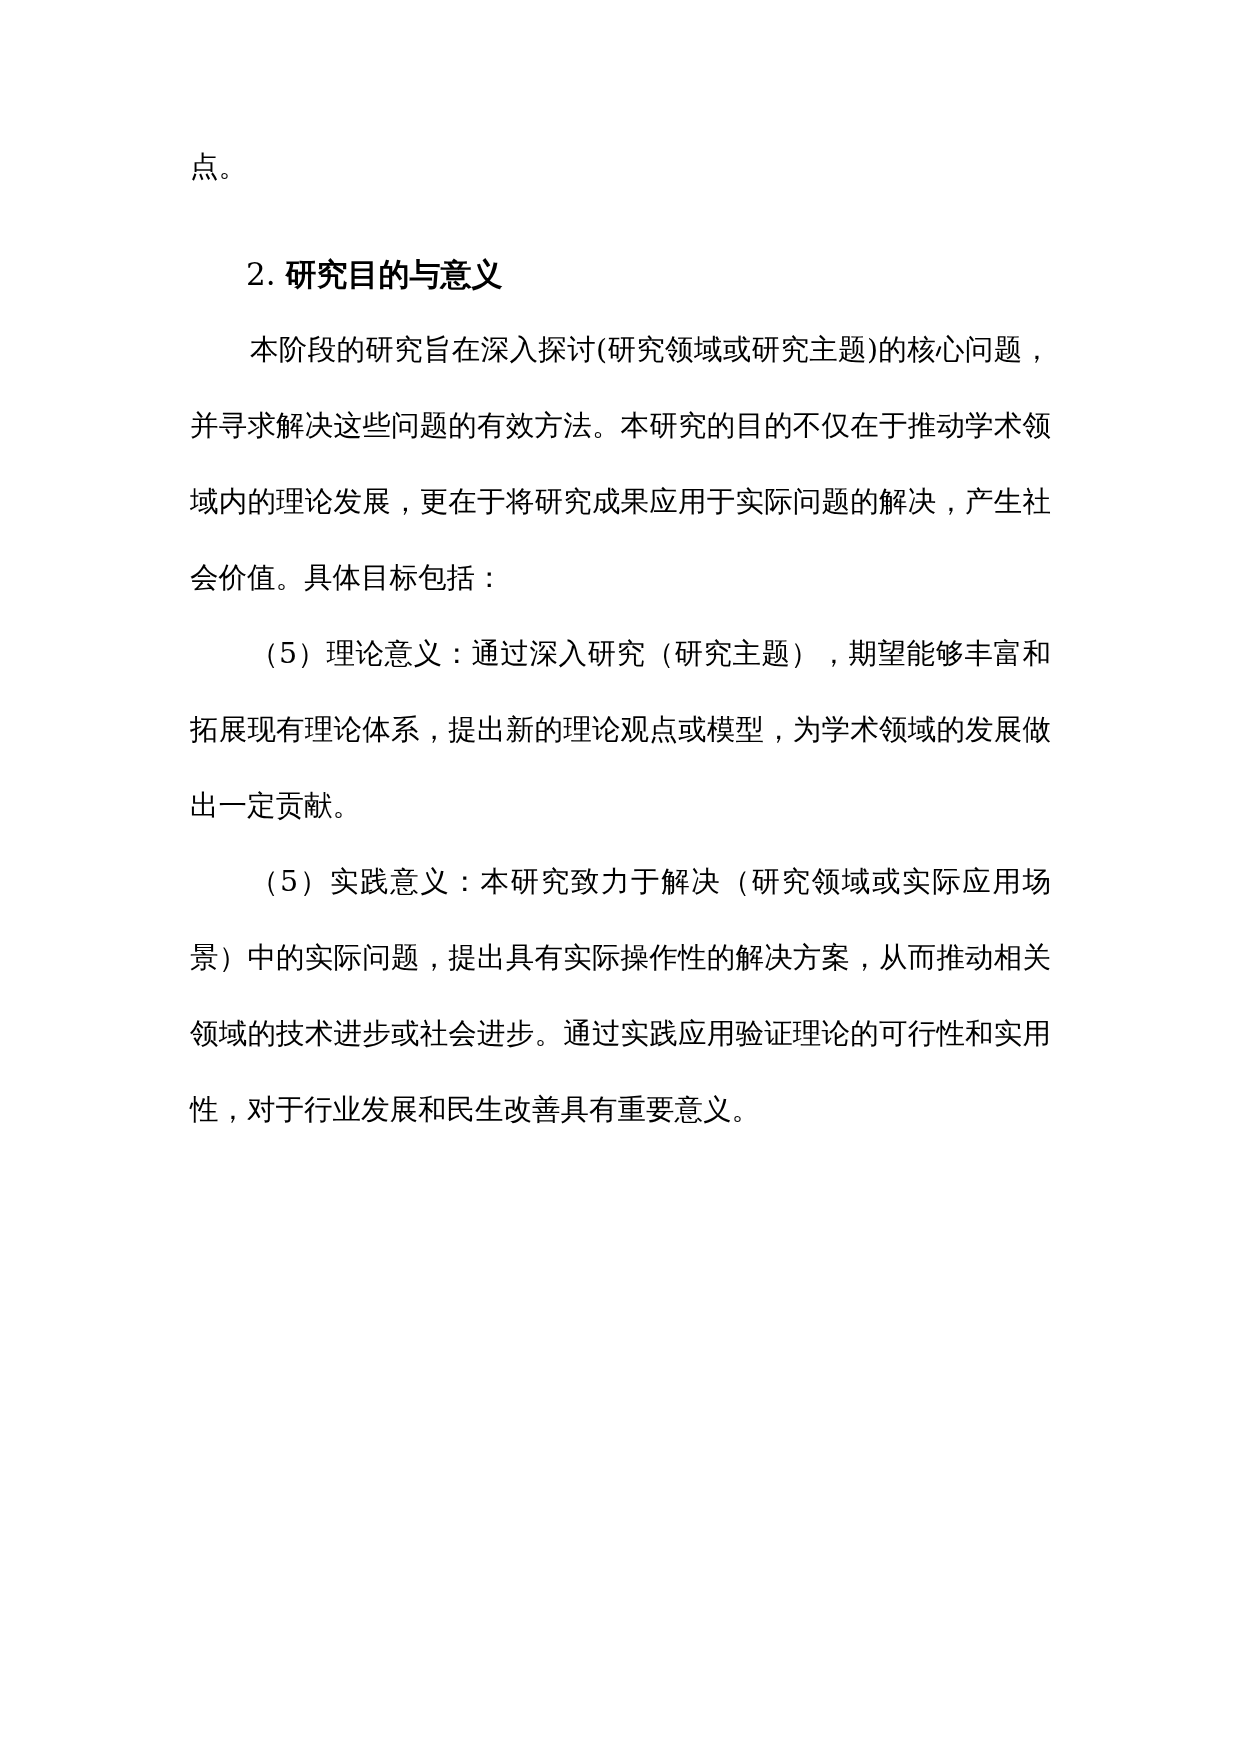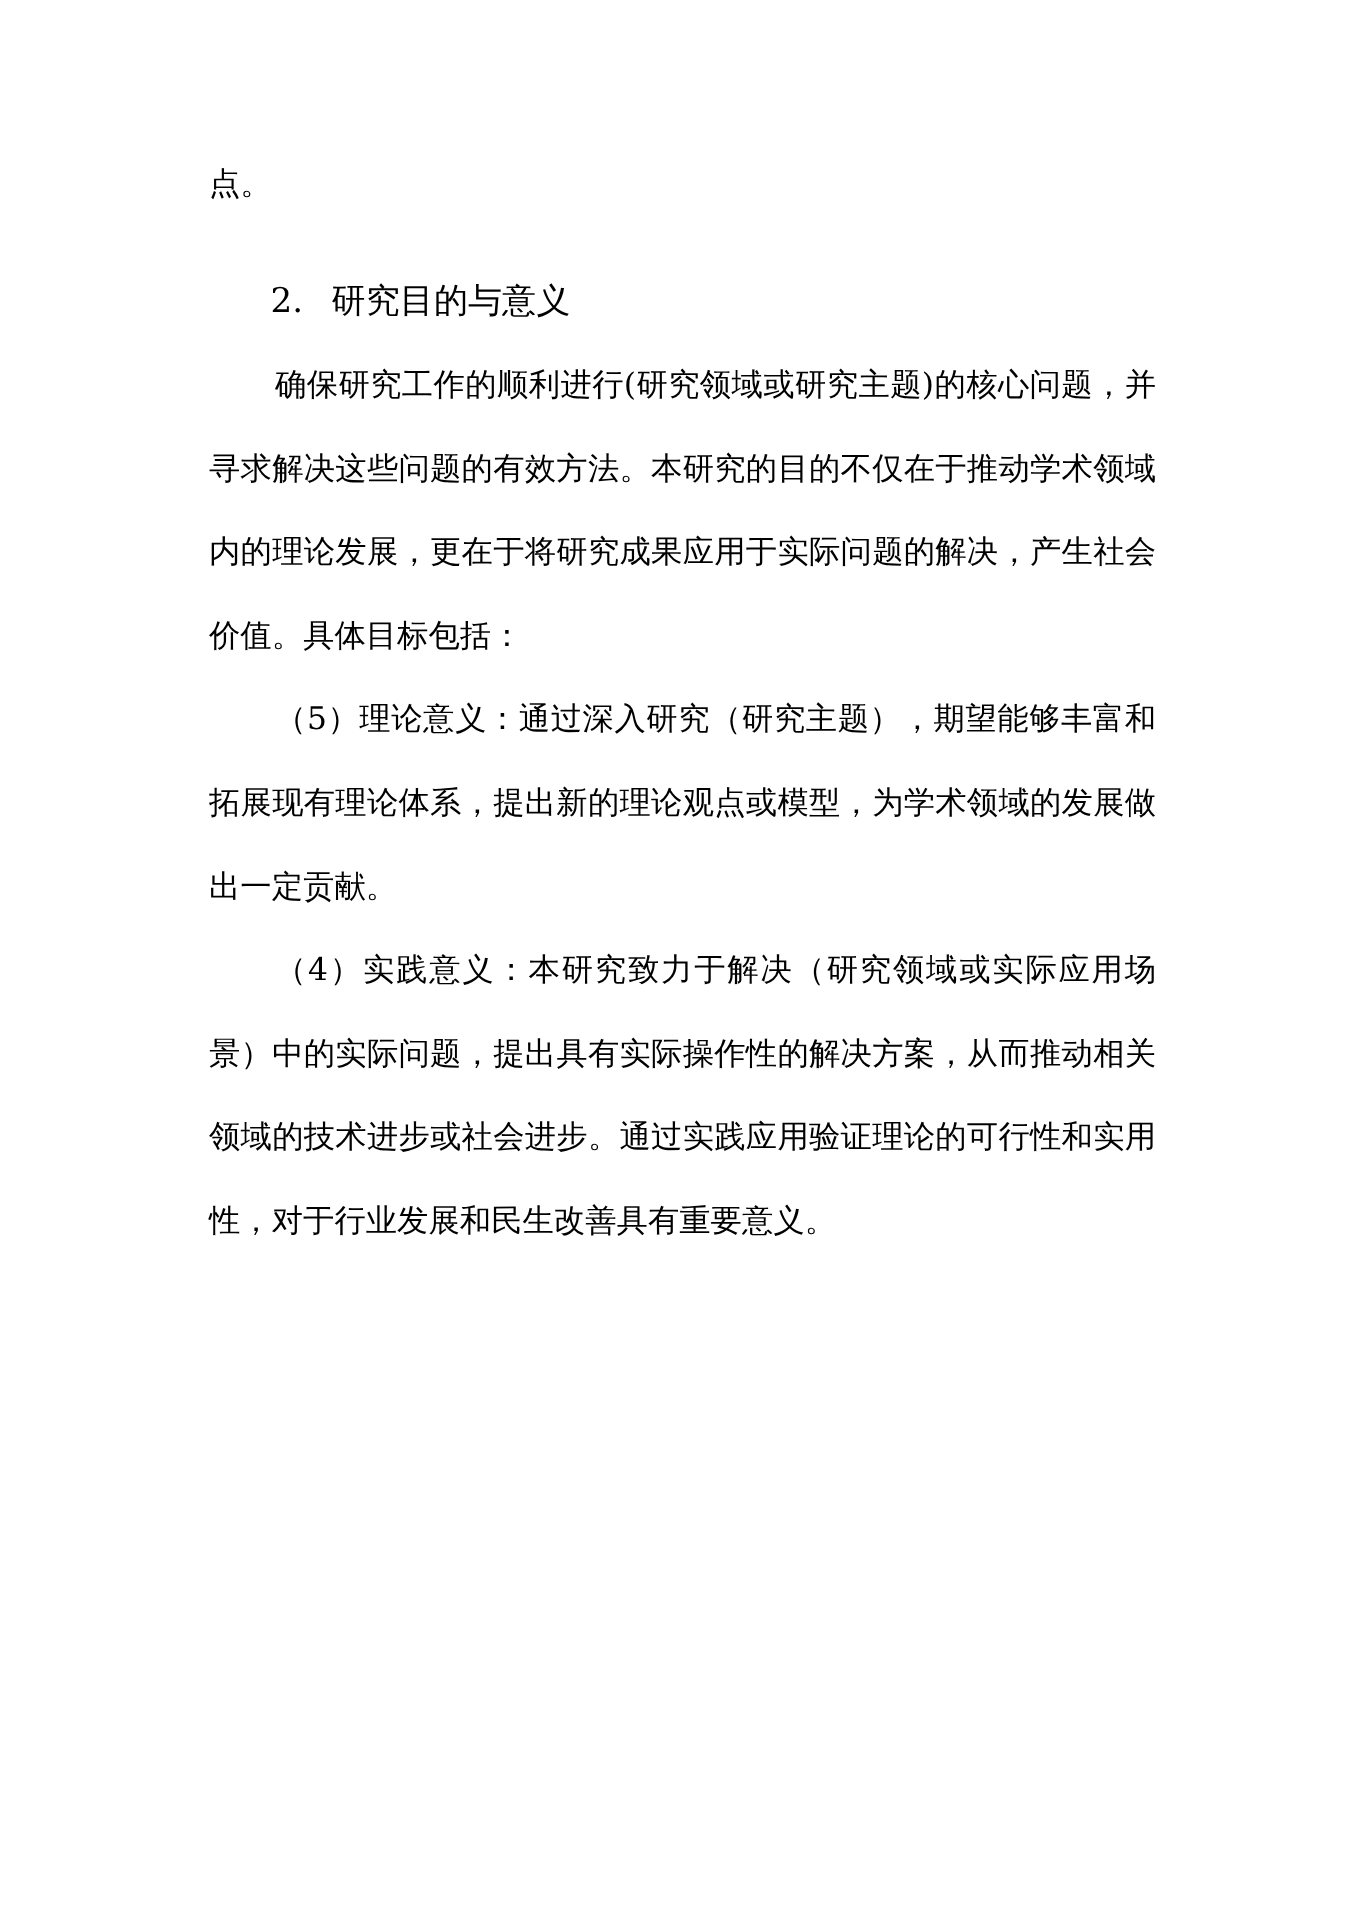--- a/index.html
+++ b/index.html
@@ -40,36 +40,35 @@
     font-size: 31px;
     line-height: 76px;
     font-weight: normal;
     color: #000000;
     white-space: nowrap;
   }
   .section-heading .h-num {
     font-weight: normal;
   }
   .section-heading .h-title {
-    font-weight: normal;
-    margin-left: 16px;
+    font-weight: bold;
   }
 </style>
 </head>
 <body>
 
 <div class="page">
 
   <p class="para no-indent">点。</p>
 
 
   <h2 class="section-heading">
     <span class="h-num">2.</span>
     <span class="h-title">研究目的与意义</span>
   </h2>
 
-  <p class="para">确保研究工作的顺利进行(研究领域或研究主题)的核心问题，并寻求解决这些问题的有效方法。本研究的目的不仅在于推动学术领域内的理论发展，更在于将研究成果应用于实际问题的解决，产生社会价值。具体目标包括：</p>
+  <p class="para">本阶段的研究旨在深入探讨(研究领域或研究主题)的核心问题，并寻求解决这些问题的有效方法。本研究的目的不仅在于推动学术领域内的理论发展，更在于将研究成果应用于实际问题的解决，产生社会价值。具体目标包括：</p>
 
   <p class="para">（5）理论意义：通过深入研究（研究主题），期望能够丰富和拓展现有理论体系，提出新的理论观点或模型，为学术领域的发展做出一定贡献。</p>
 
-  <p class="para">（4）实践意义：本研究致力于解决（研究领域或实际应用场景）中的实际问题，提出具有实际操作性的解决方案，从而推动相关领域的技术进步或社会进步。通过实践应用验证理论的可行性和实用性，对于行业发展和民生改善具有重要意义。</p>
+  <p class="para">（5）实践意义：本研究致力于解决（研究领域或实际应用场景）中的实际问题，提出具有实际操作性的解决方案，从而推动相关领域的技术进步或社会进步。通过实践应用验证理论的可行性和实用性，对于行业发展和民生改善具有重要意义。</p>
 
 </div>
 
 </body></html>

